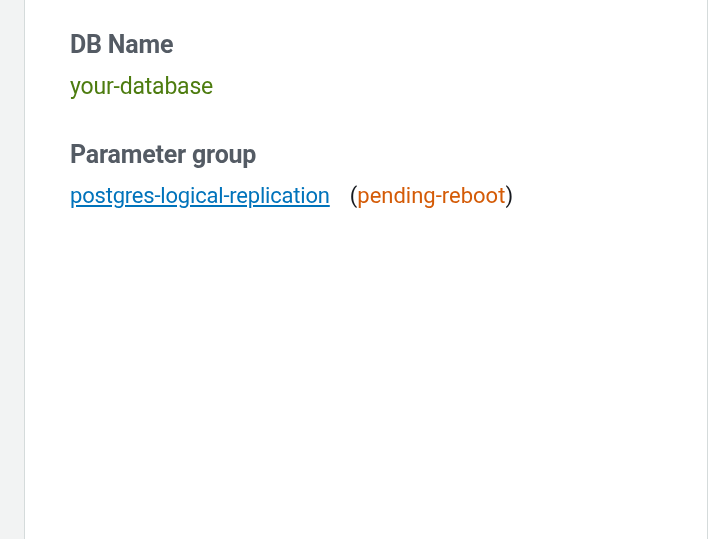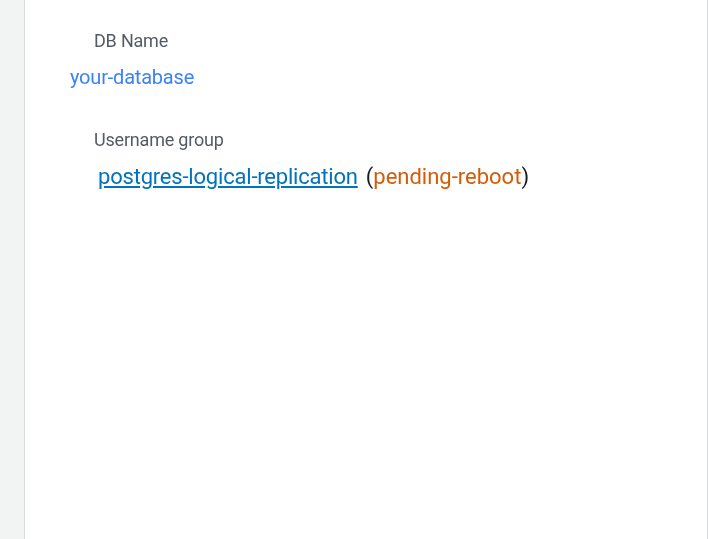--- a/index.html
+++ b/index.html
@@ -23,38 +23,36 @@
       flex: 1;
       background: #ffffff;
       border-right: 1px solid #d5dbdb;
       padding: 30px 45px 30px 45px;
     }
     .field-group {
       margin-bottom: 40px;
     }
     .field-label {
       color: #545b64;
-      font-size: 18px;
-      font-weight: 400;
+      font-size: 25px;
+      font-weight: 700;
       margin-bottom: 14px;
       letter-spacing: -0.2px;
-      margin-left: 24px;
     }
     .field-value {
-      color: #3b82f6;
-      font-size: 20px;
+      color: #4d7c0f;
+      font-size: 23px;
       font-weight: 400;
       letter-spacing: -0.2px;
     }
     .param-value-row {
       display: flex;
       align-items: baseline;
-      gap: 8px;
+      gap: 20px;
       font-size: 22px;
-      margin-left: 28px;
     }
     .link {
       color: #0073bb;
       text-decoration: underline;
       cursor: pointer;
       letter-spacing: -0.2px;
     }
     .paren-wrapper {
       color: #16191f;
     }
@@ -72,20 +70,20 @@
   <div class="field-group">
     <div class="field-label">DB Name</div>
     <div class="field-value">your-database</div>
   </div>
 
 
   <div class="field-group">
   </div>
 
   <div class="field-group">
-    <div class="field-label">Username group</div>
+    <div class="field-label">Parameter group</div>
     <div class="param-value-row">
       <span class="link">postgres-logical-replication</span>
       <span class="paren-wrapper">(<span class="status-text">pending-reboot</span>)</span>
     </div>
   </div>
 
 </div>
 
 </body></html>

